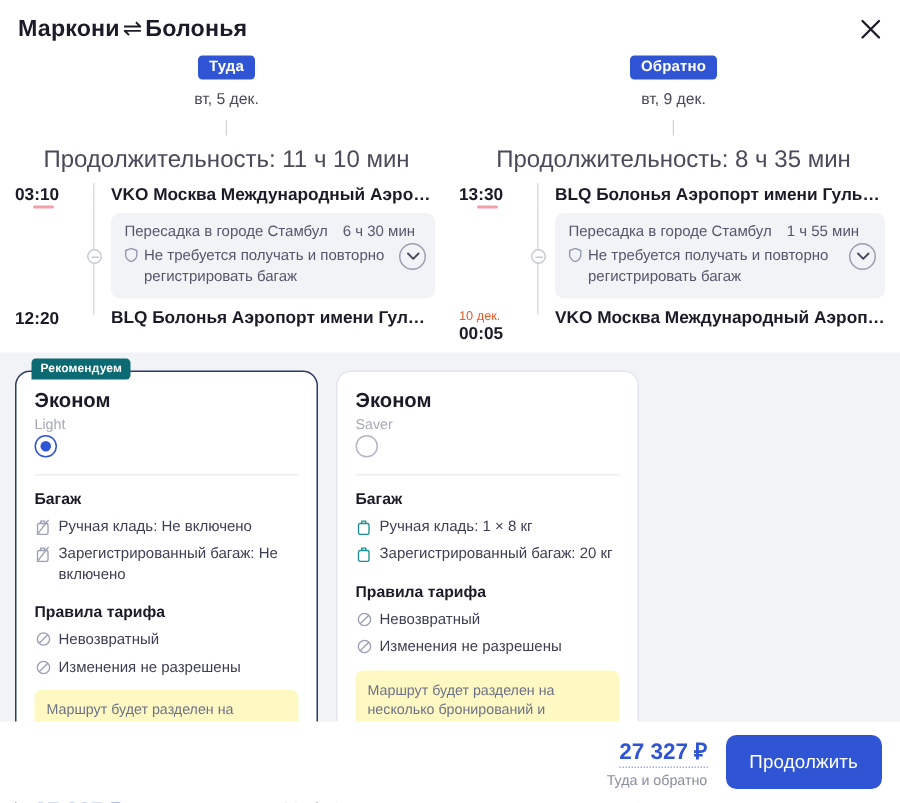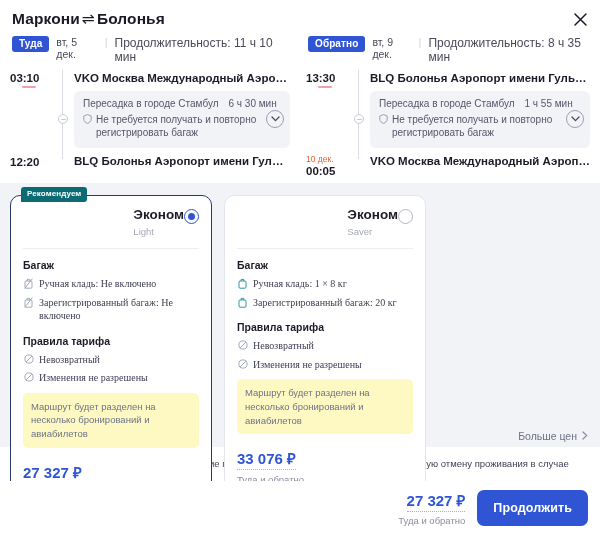--- a/index.html
+++ b/index.html
@@ -22,29 +22,29 @@
     display:flex; align-items:center; justify-content:center;
     color:#1b1b28;
   }
   .close-btn svg { display:block; }
 
   
   .legs { display: flex; }
   .leg { width: 300px; padding: 0 10px; }
   .leg.right { padding-left: 6px; }
 
-  .leg-meta { display:flex; align-items:flex-start; gap:7px; padding: 8px 0 6px 2px; }
+  .leg-meta { display:flex; align-items:center; gap:7px; padding: 8px 0 6px 2px; flex-direction: column; }
   .chip {
     background: #2f55d4; color: #fff; font-size: 10px; font-weight: bold;
     border-radius: 3px; padding: 2.5px 7px 3px 7px; line-height: 1;
     letter-spacing:.1px;
   }
   .leg-date { font-size: 10.5px; color: #4a4a5a; }
   .leg-sep { color:#d3d5dd; font-size: 11px; }
-  .leg-dur { font-size: 12px; color: #4a4a5a; }
+  .leg-dur { font-size: 16px; color: #4a4a5a; }
 
   
   .tl { position: relative; }
   .tl-row { display: flex; align-items: flex-start; }
   .tl-time {
     width: 44px; flex: none; text-align: left;
     font-size: 11.5px; font-weight: bold; color:#1b1b28;
     padding-top: 2px; position: relative;
   }
   .tl-time .daylabel {
@@ -105,38 +105,38 @@
   .fare-card.selected { border: 1.6px solid #2b3a62; }
   .fare-card.plain { border: 1px solid #e4e6ed; }
 
   .rec-badge {
     position:absolute; top:-9px; left: 10px;
     background:#0c6b72; color:#fff; font-size:8px; font-weight:bold;
     padding: 3px 6px 3.5px 6px; border-radius: 3px 3px 3px 0; line-height:1;
     letter-spacing:.1px;
   }
 
-  .fare-head { display:flex; align-items:flex-start; justify-content:flex-end; }
+  .fare-head { display:flex; align-items:flex-start; justify-content:space-between;flex-direction:column; }
   .fare-name { font-size: 13.5px; font-weight: bold; color:#1b1b28; line-height:1.1; }
   .fare-sub { font-size: 9.5px; color:#a6a9b8; margin-top: 3px; }
 
   .radio {
     width: 15px; height: 15px; border-radius:50%; border: 1.4px solid #b3b7c6;
     flex:none; margin-top:1px; position:relative; background:#fff;
   }
   .radio.on { border: 1.8px solid #2f55d4; }
   .radio.on::after {
     content:""; position:absolute; left:50%; top:50%; width:7px; height:7px;
     margin:-3.5px 0 0 -3.5px; border-radius:50%; background:#2f55d4;
   }
 
   .divider { height:1px; background:#eceef3; margin: 11px 0 10px 0; }
 
   .sec-title { font-size: 10.5px; font-weight:bold; color:#1b1b28; margin-bottom: 6px; }
-  .feat { display:flex; gap:5px; font-size:10px; color:#3d3f52; line-height:1.35; margin-bottom:5px;font-family:Liberation Serif, serif; }
+  .feat { display:flex; gap:5px; font-size:10px; color:#3d3f52; line-height:1.35; margin-bottom:5px; }
   .feat .fi { flex:none; width:11px; margin-top:1px; display:flex; justify-content:center; }
   .feat .ftxt { flex:1; }
 
   .note {
     background:#fef9c3; border-radius:5px; padding: 7px 8px; margin: 8px 0 0 0;
     font-size: 9.5px; color:#6d7288; line-height:1.45;
   }
 
   .price { font-size: 15px; font-weight: bold; color:#2f55d4; margin-top: 14px;
            border-bottom: 1px dotted #9fb0e8; display:inline-block; padding-bottom:1px; }
@@ -170,21 +170,21 @@
   }
   .footer-price-box { text-align:right; }
   .footer-price {
     font-size: 15px; font-weight:bold; color:#2f55d4;
     border-bottom:1px dotted #9fb0e8; display:inline-block; padding-bottom:1px;
   }
   .footer-price-sub { font-size:9.5px; color:#8a8d9e; margin-top:3px; }
   .cta {
     background:#2f55d4; color:#fff; border:none; border-radius:7px;
     font-family:"Liberation Sans", sans-serif;
-    font-size: 12.5px; font-weight:bold; padding: 11px 16px; cursor:pointer;
+    font-size: 12.5px; font-weight:normal; padding: 11px 16px; cursor:pointer;
     letter-spacing:.1px;
   }
 </style>
 </head>
 <body>
 
 <div class="page">
 
   <div class="header">
     <div class="title">

